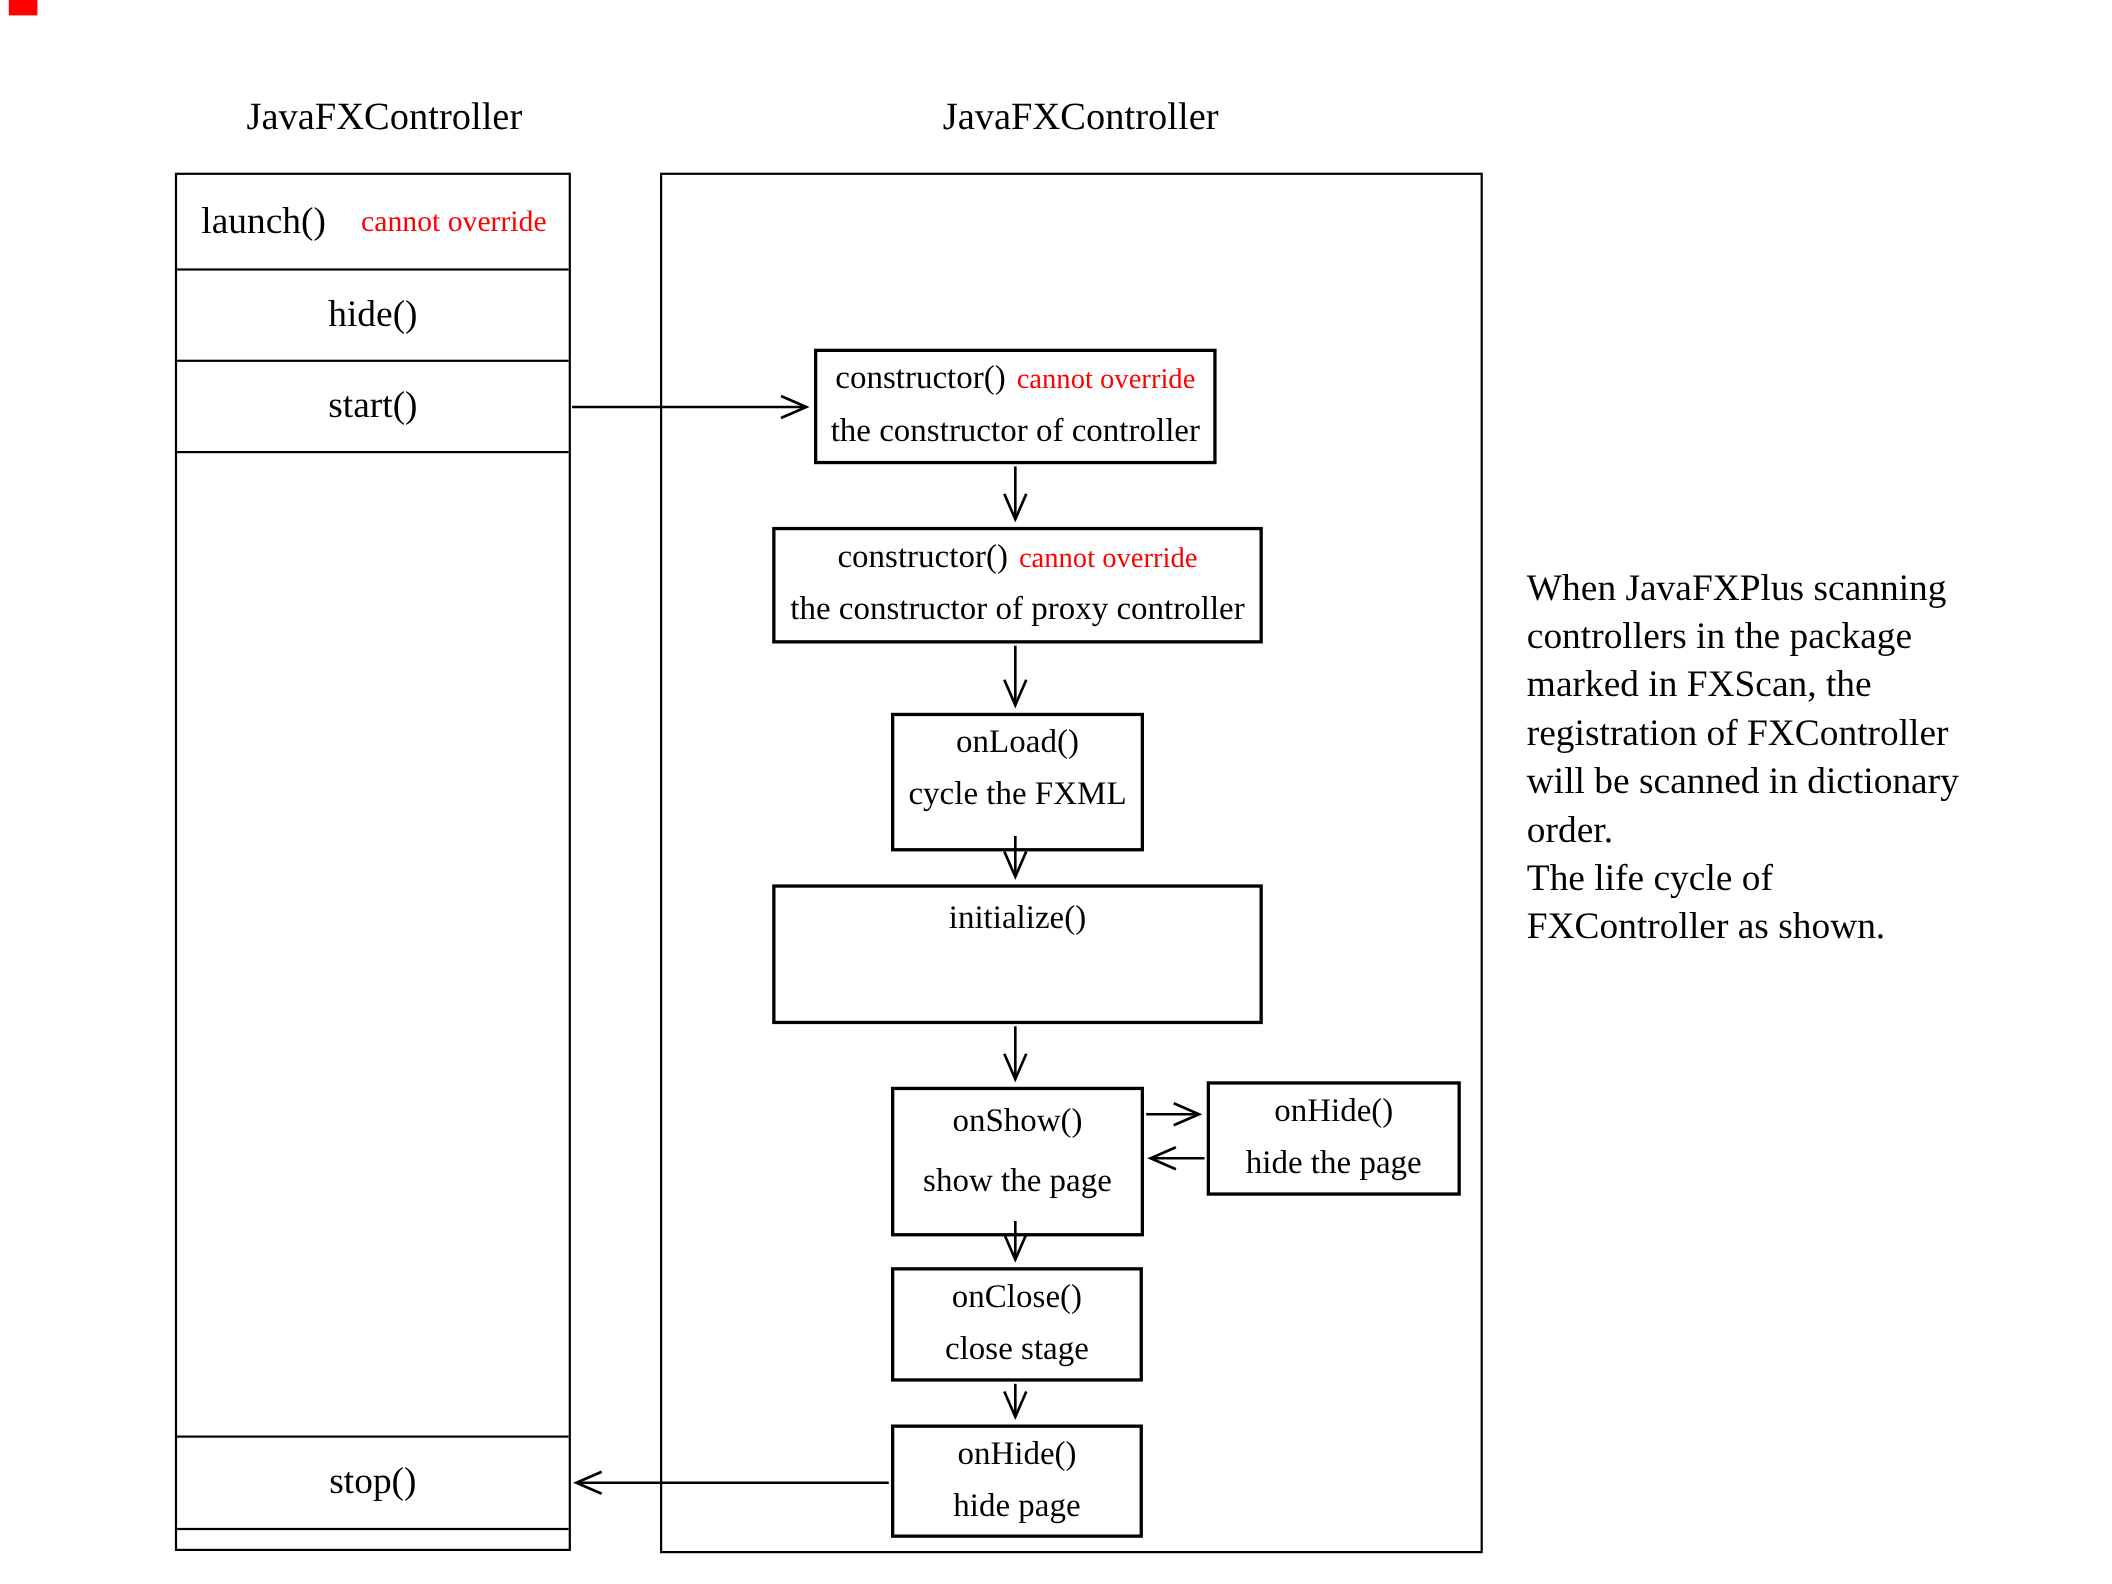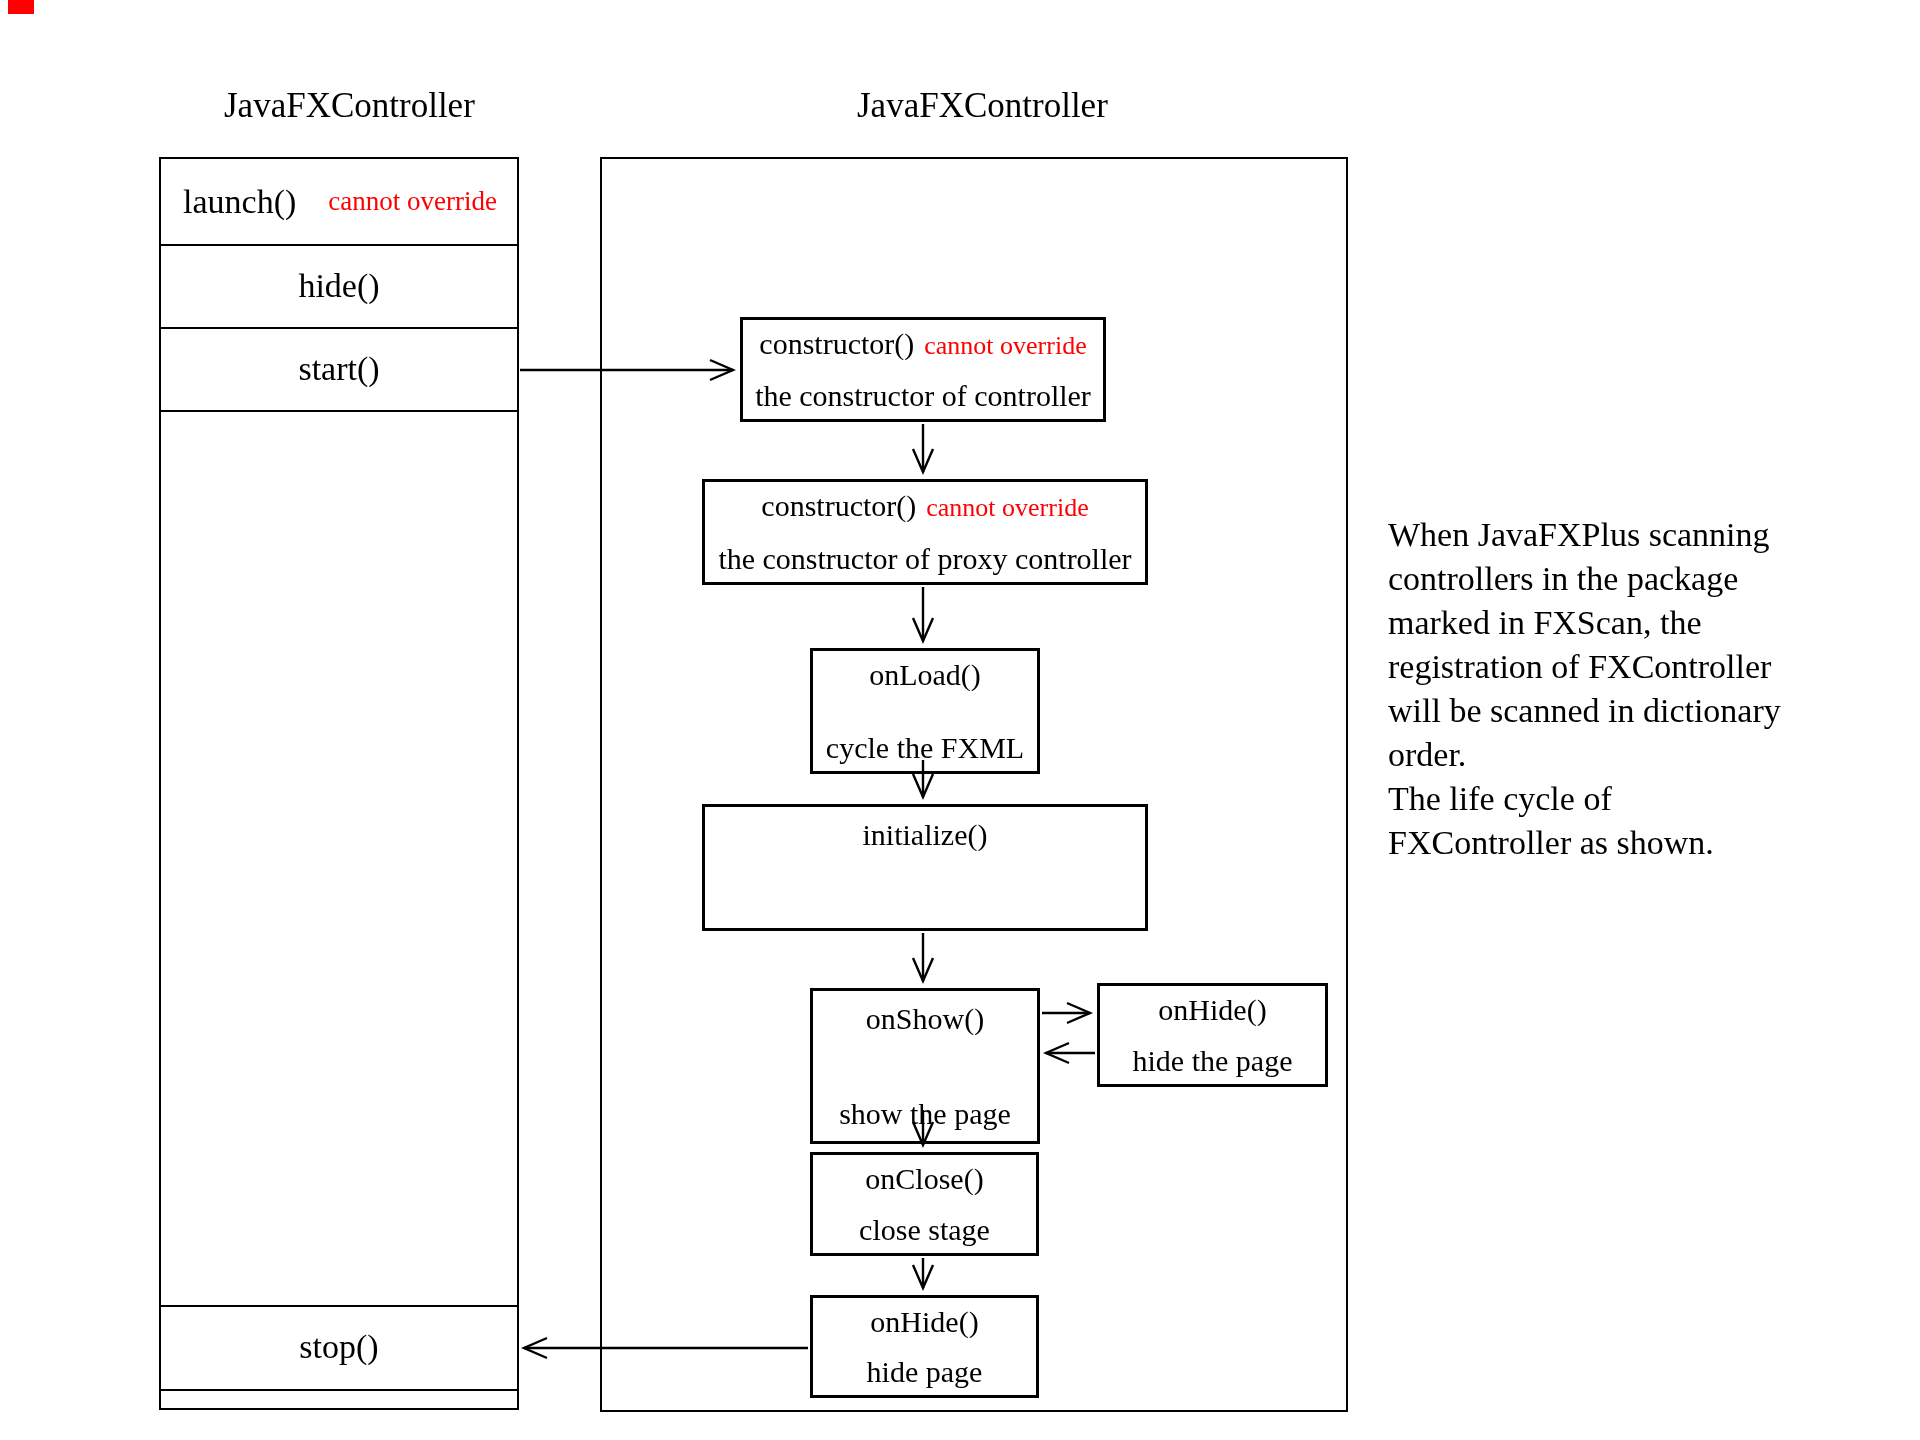--- a/index.html
+++ b/index.html
@@ -26,30 +26,30 @@
   #row-launch{top:0;height:85px;justify-content:flex-start;padding-left:22px;box-sizing:border-box;}
   #row-launch .note{margin-left:32px;}
   #row-init{top:85px;height:83px;}
   #row-start{top:168px;height:83px;align-items:center;}
   #row-stop{top:1146px;height:84px;}
 
   .note{color:var(--annotation,#ff0000);font-size:27px;}
 
   .fbox{
     position:absolute;border:3px solid #000;box-sizing:border-box;background:#fff;
-    display:flex;flex-direction:column;align-items:center;justify-content:space-between;
+    display:flex;flex-direction:column;align-items:center;justify-content:flex-start;
     font-size:30px;text-align:center;line-height:47px;
   }
   .fbox .note{font-size:26px;margin-left:10px;}
   .fbox.tall{line-height:55px;}
   #box-c1{left:740px;top:317px;width:366px;height:105px;}
   #box-c2{left:702px;top:479px;width:446px;height:106px;}
   #box-onload{left:810px;top:648px;width:230px;height:126px;}
   #box-init{left:702px;top:804px;width:446px;height:127px;}
-  #box-onshow{left:810px;top:988px;width:230px;height:156px;}
+  #box-onshow{left:810px;top:988px;width:230px;height:136px;}
   #box-onhide-r{left:1097px;top:983px;width:231px;height:104px;}
   #box-onclose{left:810px;top:1152px;width:229px;height:104px;}
   #box-onhide-b{left:810px;top:1295px;width:229px;height:103px;}
 
   #side-note{
     position:absolute;left:1388px;top:513px;width:470px;
     font-size:34px;line-height:44px;white-space:pre-line;
   }
   #arrow-layer{position:absolute;left:0;top:0;width:1920px;height:1440px;pointer-events:none;}
   #corner-mark{position:absolute;left:8px;top:0;width:26px;height:14px;background:var(--annotation,#ff0000);}

